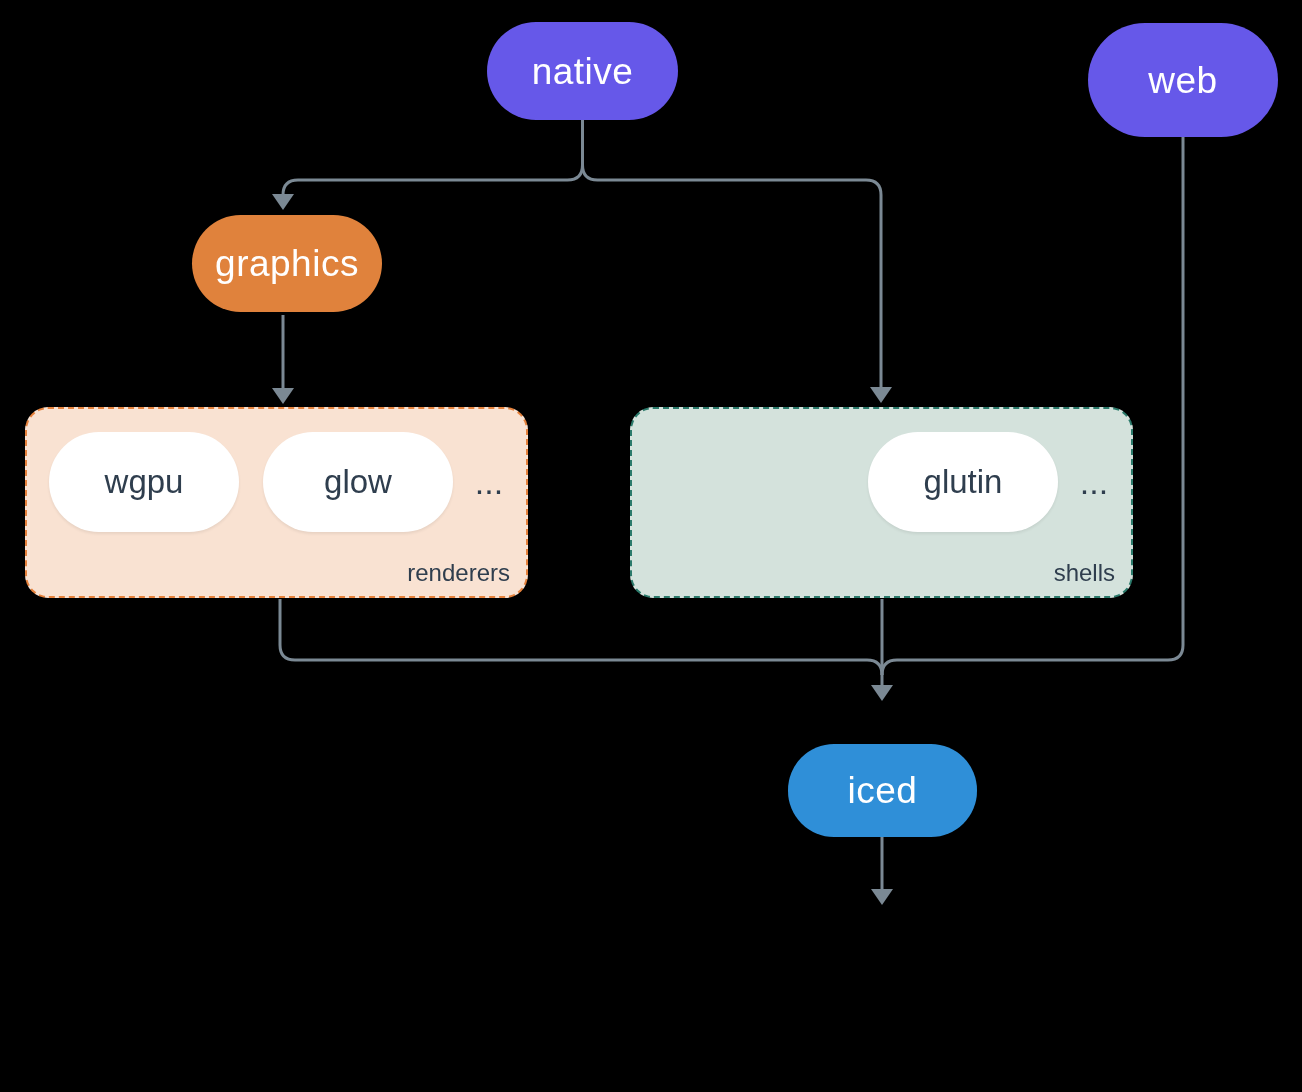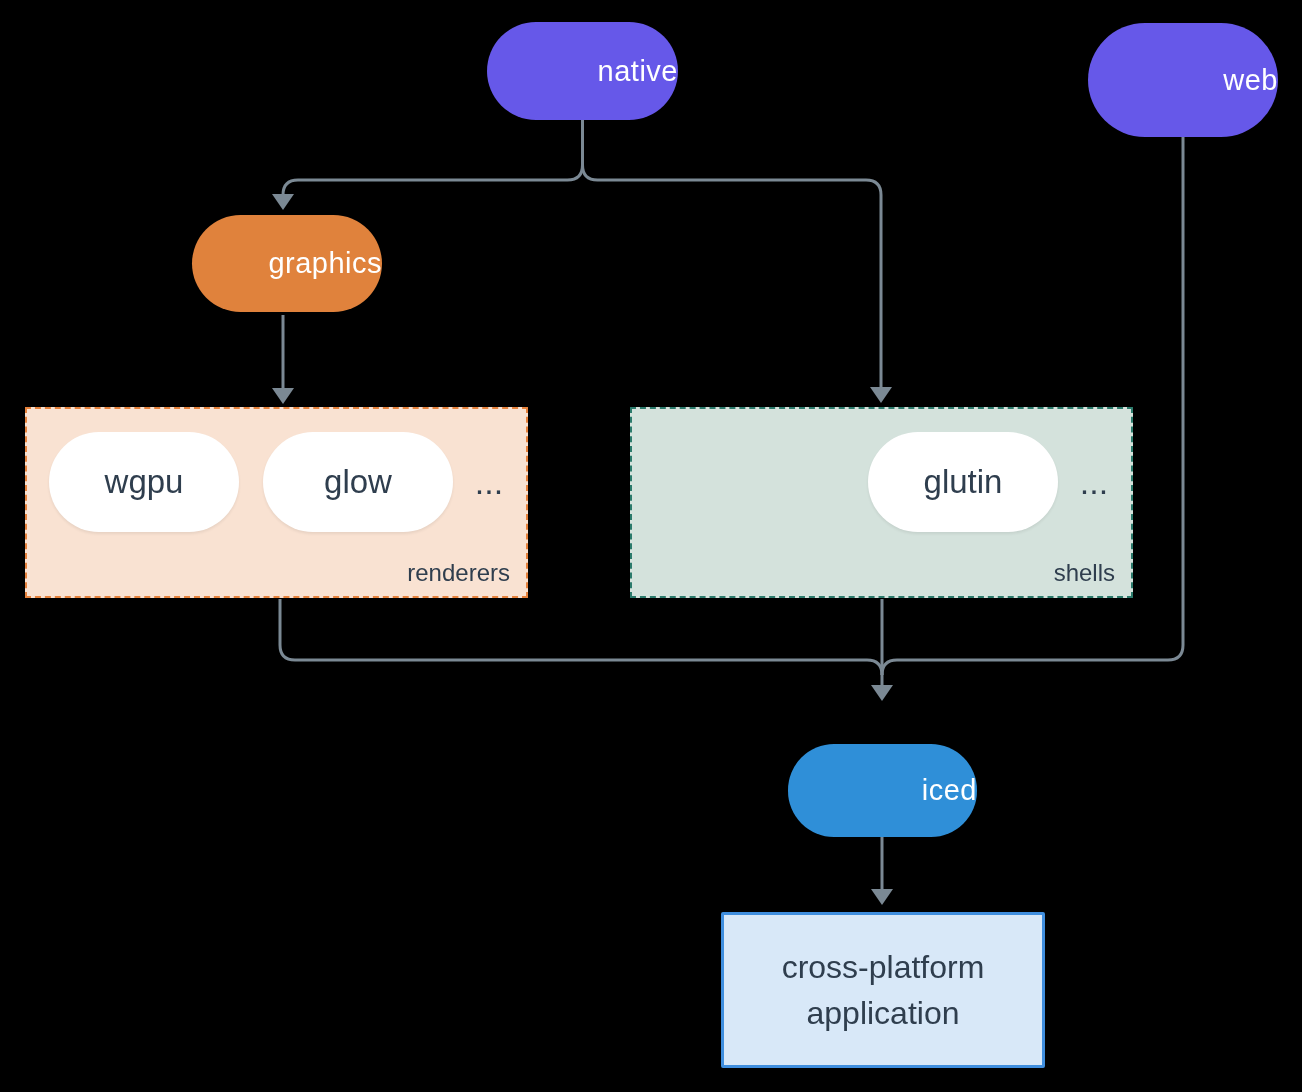--- a/index.html
+++ b/index.html
@@ -27,40 +27,41 @@
     stroke-width: 3;
   }
   svg.connectors path.arrowhead {
     fill: var(--line, #7b8994);
     stroke: none;
   }
   .pill {
     position: absolute;
     display: flex;
     align-items: center;
-    justify-content: flex-end;
+    justify-content: center;
     border-radius: 60px;
-    font-size: 29px;
+    font-size: 37px;
     line-height: 1;
     color: #ffffff;
     letter-spacing: 0.5px;
   }
   .pill-native  { left: 487px;  top: 22px;  width: 191px; height: 98px; background: var(--purple); }
   .pill-web     { left: 1088px; top: 23px;  width: 190px; height: 114px; background: var(--purple); }
   .pill-graphics{ left: 192px;  top: 215px; width: 190px; height: 97px; background: var(--orange); }
   .pill-iced    { left: 788px;  top: 744px; width: 189px; height: 93px; background: var(--blue); border-radius: 46px; }
 
   .group {
     position: absolute;
     top: 407px;
     width: 503px;
     height: 191px;
     border-width: 2px;
     border-style: dashed;
     box-sizing: border-box;
+    border-radius: 23px;
   }
   .group-renderers {
     left: 25px;
     background: var(--peach);
     border-color: var(--orange_border);
   }
   .group-shells {
     left: 630px;
     background: var(--sage);
     border-color: var(--teal_border);
@@ -174,18 +175,14 @@
       <span>glutin</span>
     </div>
     <div class="ellipsis">...</div>
     <div class="group-label">shells</div>
   </div>
 
   <div class="pill pill-iced">
     <span>iced</span>
   </div>
 
-  <div class="app-box">
-    <span>cross-platform</span>
-    <span>application</span>
-  </div>
 
 </div>
 
 </body></html>

